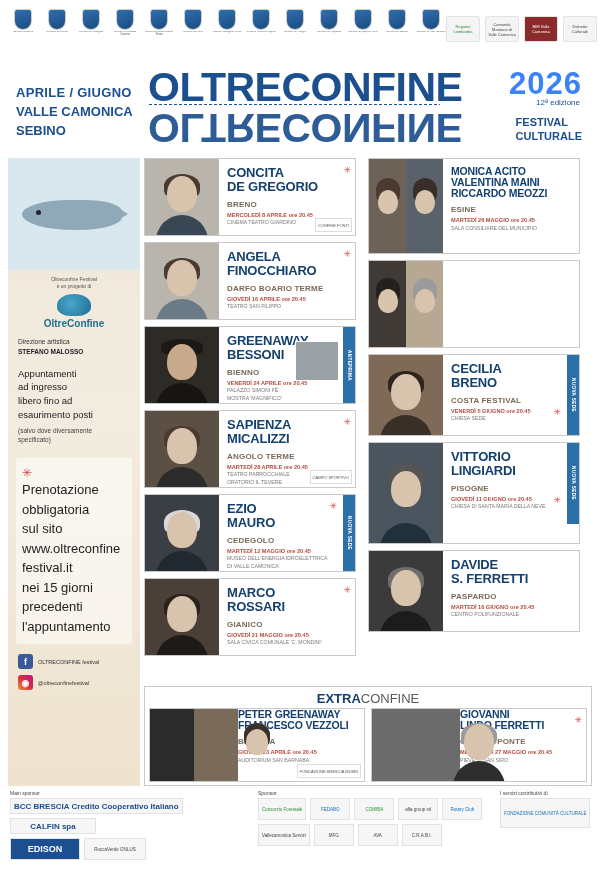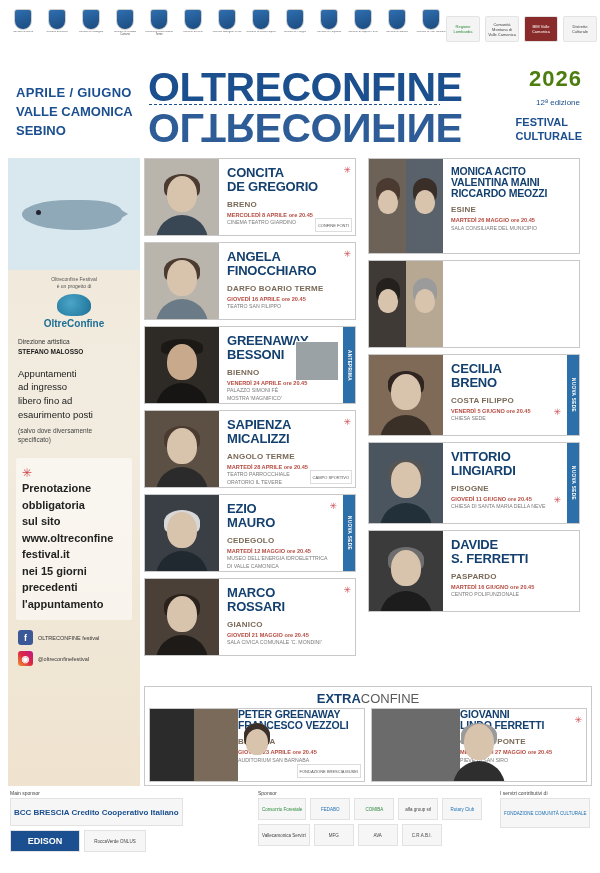--- a/index.html
+++ b/index.html
@@ -50,22 +50,22 @@
   }
   .big-title-mirror {
     position: absolute; left: 148px; top: 42px;
     font-size: 41px; letter-spacing: -0.5px; font-weight: bold;
     color: #1c4f8e; transform: scaleY(-1); opacity: .92;
   }
   .dots-row { position:absolute; left:148px; top:41px; width:292px; height:3px;
     background-image: radial-gradient(#1c4f8e 40%, transparent 41%);
     background-size: 5px 3px; }
   .year {
-    position: absolute; right: 18px; top: 4px; font-size: 22px;
-    font-weight: bold; color: #4d7c0f; letter-spacing: 1px;
+    position: absolute; right: 18px; top: 4px; font-size: 31px;
+    font-weight: bold; color: #3b82f6; letter-spacing: 1px;
   }
   .edition { position: absolute; right: 20px; top: 36px; font-size: 8px; color:#1c4f8e; }
   .festival { position: absolute; right: 18px; top: 54px; font-size: 11px; color:#1c4f8e; font-weight:bold; line-height:1.25; text-align:left; }
 
   
   .left-col {
     position: absolute; left: 8px; top: 158px; width: 132px; height: 628px;
     background: linear-gradient(180deg,#efe7d8 0%, #f2ece0 40%, #efe3cf 100%);
   }
   .fish-box { position: relative; width: 132px; height: 112px; background:#d9e7ef; overflow:hidden; }
@@ -84,21 +84,21 @@
   .ocl-swirl { width:34px; height:22px; margin:0 auto; border-radius:50% 50% 40% 40%;
     background:radial-gradient(circle at 40% 40%, #4aa6c9, #1d6f95); }
   .ocl-name { font-size:10px; color:#1d6f95; font-weight:bold; margin-top:2px; }
   .left-block { padding: 8px 16px 0 10px; }
   .lbl-small { font-size:6.5px; color:#333; line-height:1.5; }
   .lbl-bold { font-size:6.5px; color:#222; font-weight:bold; line-height:1.5; }
   .lbl-mid { font-size:9.5px; color:#222; line-height:1.45; margin-top:10px; }
   .lbl-tiny { font-size:6.5px; color:#444; line-height:1.45; }
   .res-box { margin: 14px 8px 0 8px; padding: 8px 6px; background: rgba(255,255,255,.55); border-radius:2px; }
   .res-star { color:#d14b52; font-size:12px; }
-  .res-txt { font-size:11px; color:#222; line-height:1.5; font-weight:bold; }
+  .res-txt { font-size:13px; color:#222; line-height:1.5; font-weight:normal; }
   .social { margin: 10px 0 0 10px; }
   .soc-row { display:flex; align-items:center; gap:5px; margin-bottom:6px; }
   .soc-ic { width:15px; height:15px; border-radius:3px; display:flex; align-items:center; justify-content:center; color:#fff; font-size:9px; font-weight:bold; }
   .soc-fb { background:#3b5998; }
   .soc-ig { background:linear-gradient(45deg,#f09433,#dc2743,#bc1888); }
   .soc-tx { font-size:5.5px; color:#333; }
 
   
   .grid { position: absolute; left: 144px; top: 158px; width: 448px; }
   .col-left { position:absolute; left:0; top:0; width:212px; }
@@ -157,21 +157,21 @@
 
   
   .footer { position:absolute; left:0; top:790px; width:600px; height:83px; }
   .foot-label { font-size:5px; color:#444; margin-bottom:2px; }
   .foot-main { position:absolute; left:10px; top:0; width:240px; }
   .foot-spon { position:absolute; left:258px; top:0; width:240px; }
   .foot-part { position:absolute; left:500px; top:0; width:95px; }
   .foot-row { display:flex; flex-wrap:wrap; gap:4px; align-items:center; }
   .fchip { height:22px; min-width:40px; background:#f6f6f6; border:1px solid #e2e2e2;
     font-size:4.5px; color:#444; display:flex; align-items:center; justify-content:center; padding:0 3px; text-align:center;}
-  .fchip.big { height:28px; min-width:86px; font-size:8px; font-weight:bold; color:#1b4f8f; }
+  .fchip.big { height:16px; min-width:86px; font-size:8px; font-weight:bold; color:#1b4f8f; }
   .fchip.edison { background:#1b4f8f; color:#fff; font-size:9px; font-weight:bold; min-width:70px; }
   .fchip.green { color:#2e8b3d; }
   .fchip.blue { color:#1b6fb5; }
 </style>
 </head>
 <body>
 
 <div class="poster">
 
   <div class="logo-strip">
@@ -444,28 +444,28 @@
       <div class="card" style="height:82px">
         <div class="photo" style="background:#7f6a58">
           <div class="photo-hair" style="background:#2f2420"></div>
           <div class="photo-face"></div>
           <div class="photo-body" style="background:#3a3028"></div>
         </div>
         <div class="info">
           <div class="ribbon" style="height:82px">NUOVA SEDE</div>
           <div class="name">CECILIA</div>
           <div class="name">BRENO</div>
-          <div class="place">COSTA FILIPPO</div>
+          <div class="place">COSTA FESTIVAL</div>
           <div class="when">VENERDÌ 5 GIUGNO  ore 20.45</div>
           <div class="venue">CHIESA SEDE</div>
           <div class="star" style="right:18px; top:52px">✳</div>
         </div>
       </div>
 
-      <div class="card" style="height:82px">
+      <div class="card" style="height:102px">
         <div class="photo" style="background:#4a5560">
           <div class="photo-hair" style="background:#555"></div>
           <div class="photo-face"></div>
           <div class="photo-body" style="background:#22303a"></div>
         </div>
         <div class="info">
           <div class="ribbon" style="height:82px">NUOVA SEDE</div>
           <div class="name">VITTORIO</div>
           <div class="name">LINGIARDI</div>
           <div class="place">PISOGNE</div>
@@ -532,20 +532,21 @@
         </div>
       </div>
     </div>
   </div>
 
   <div class="footer">
     <div class="foot-main">
       <div class="foot-label">Main sponsor</div>
       <div class="foot-row">
         <div class="fchip big">BCC BRESCIA  Credito Cooperativo Italiano</div>
+        <div class="fchip big">CALFIN spa</div>
       </div>
       <div class="foot-row" style="margin-top:4px">
         <div class="fchip edison">EDISON</div>
         <div class="fchip" style="min-width:62px">RoccaVerde ONLUS</div>
 
       </div>
     </div>
 
     <div class="foot-spon">
       <div class="foot-label">Sponsor</div>

